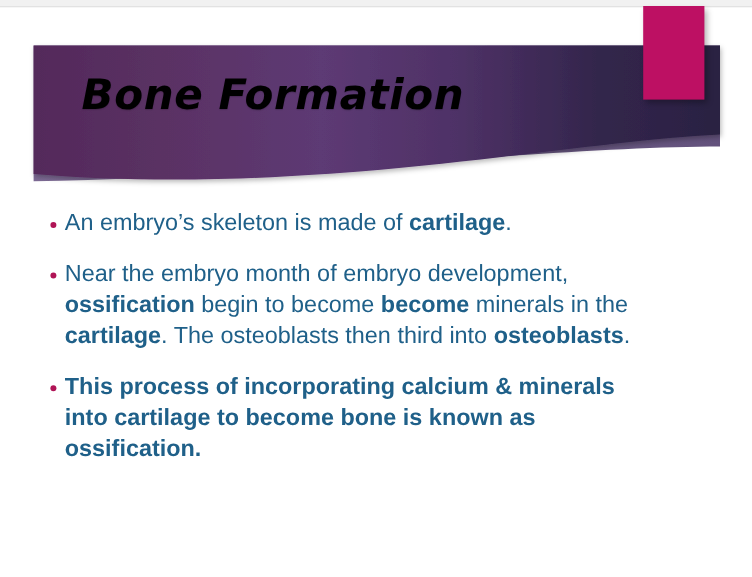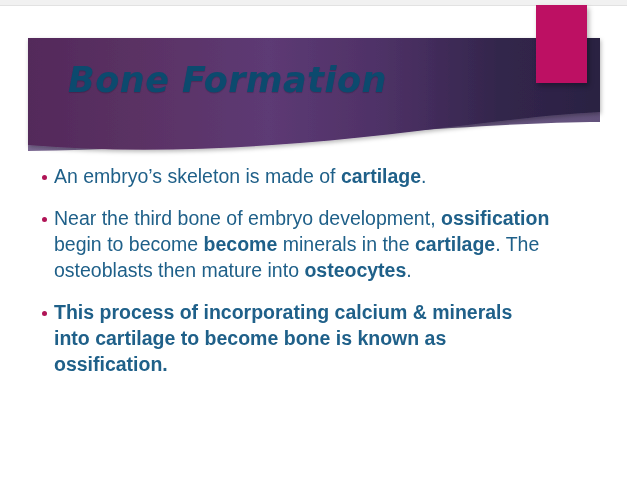--- a/index.html
+++ b/index.html
@@ -73,21 +73,21 @@
     color: #ff6a11;
     line-height: 1.12;
     white-space: nowrap;
     text-shadow: 0 1px 1px rgba(0,0,0,0.18);
   }
 
   
   #body {
     position: absolute;
     left: 40px;
-    top: 164px;
+    top: 174px;
     width: 510px;
   }
   .bullet {
     position: relative;
     padding-left: 14px;
     margin: 0 0 16px 0;
     color: #1f6089;
     font-family: "Liberation Sans", sans-serif;
     font-size: 19.5px;
     line-height: 1.33;
@@ -135,33 +135,33 @@
         </filter>
       </defs>
 
       <path d="M 28 38 L 600 38 L 600 122 C 470 122 230 148 28 151 Z" fill="url(#underGrad)"></path>
 
       <path d="M 28 38 L 600 38 L 600 112 C 520 116 420 133 300 143 C 200 151 110 152 28 145 Z" fill="url(#bannerGrad)" filter="url(#bannerShadow)"></path>
     </svg>
 
     <div id="accent-block" style="background: rgb(189, 16, 99);"></div>
 
-    <div id="title-text" style="color: #0c4a6e;">Bone Formation</div>
+    <div id="title-text" style="color: #000000;">Bone Formation</div>
   </div>
 
   <div id="body">
 
     <div class="bullet" style="color: rgb(31, 96, 137);">
       <span class="bullet-dot" style="background: rgb(176, 20, 86);"></span>
       <span class="txt"><span>An embryo’s skeleton is made of </span><b>cartilage</b><span>.</span></span>
     </div>
 
     <div class="bullet" style="color: rgb(31, 96, 137);">
       <span class="bullet-dot" style="background: rgb(176, 20, 86);"></span>
-      <span class="txt"><span>Near the third bone of embryo development, </span><b>ossification</b><span> begin to become </span><b>become</b><span> minerals in the </span><b>cartilage</b><span>. The osteoblasts then mature into </span><b>osteocytes</b><span>.</span></span>
+      <span class="txt"><span>Near the embryo month of embryo development, </span><b>ossification</b><span> begin to become </span><b>become</b><span> minerals in the </span><b>cartilage</b><span>. The osteoblasts then third into </span><b>osteoblasts</b><span>.</span></span>
     </div>
 
     <div class="bullet b-strong" style="color: rgb(31, 96, 137);">
       <span class="bullet-dot" style="background: rgb(176, 20, 86);"></span>
       <span class="txt"><span>This process of incorporating calcium &amp; minerals into cartilage to become bone is known as ossification.</span></span>
     </div>
 
   </div>
 </div>
 

